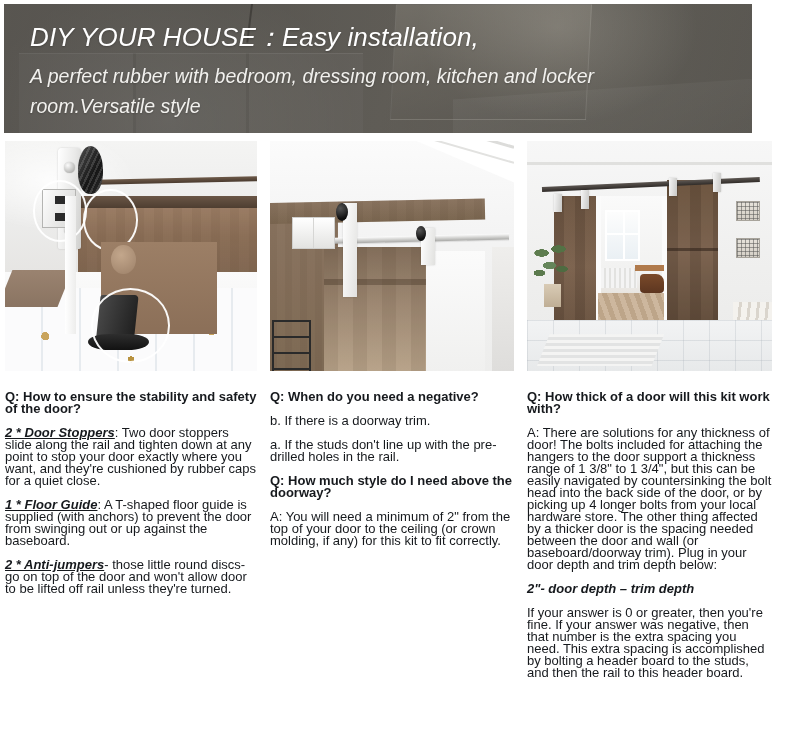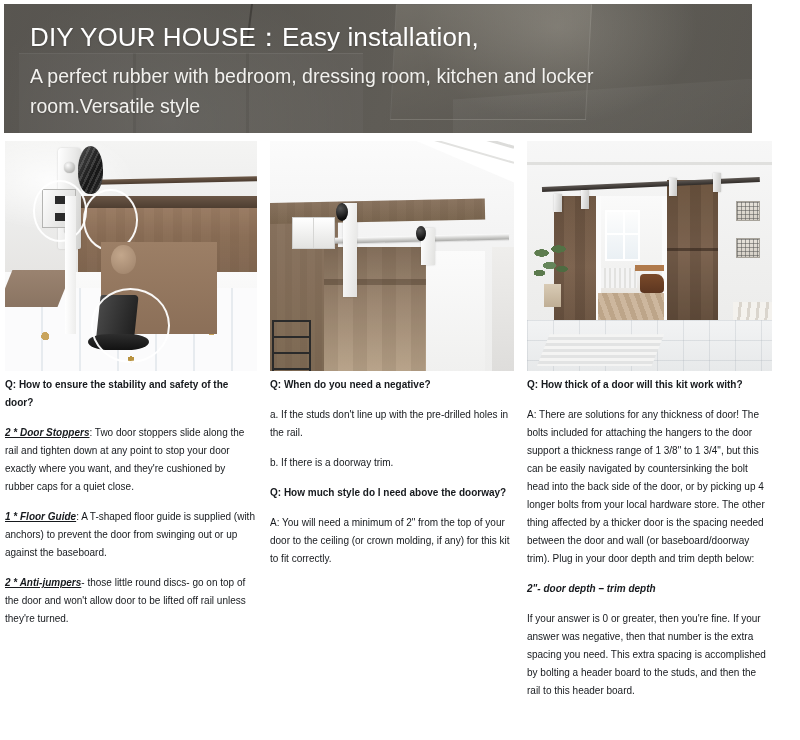--- a/index.html
+++ b/index.html
@@ -19,20 +19,21 @@
 
   
   .banner {
     position: absolute;
     left: 4px;
     top: 4px;
     width: 748px;
     height: 129px;
     overflow: hidden;
     background: #0f172a;
+    font-style: italic;
   }
   .banner-photo {
     position: absolute;
     inset: 0;
     background:
       
       radial-gradient(ellipse 200px 140px at 74% 18%, rgba(255,248,235,0.30), rgba(255,255,255,0) 70%),
       radial-gradient(ellipse 260px 200px at 22% 90%, rgba(255,255,255,0.16), rgba(255,255,255,0) 72%),
       linear-gradient(105deg, #7b7771 0%, #6f6c66 28%, #75716a 52%, #6a6760 78%, #625f59 100%);
   }
@@ -437,23 +438,23 @@
     background: repeating-linear-gradient(180deg, #f4f4f3 0 3px, #e2e3e3 3px 6px);
     clip-path: polygon(10% 0, 100% 0, 90% 100%, 0% 100%);
   }
   .p3-innerfloor {
     position: absolute; left: 29%; top: 66%; width: 27%; height: 15%;
     background: repeating-linear-gradient(70deg, #cdb79e 0 5px, #bda589 5px 10px);
   }
 
   
   .txt {
-    margin-top: 5px;
-    font-size: 10px;
-    line-height: 18px;
+    margin-top: 20px;
+    font-size: 13px;
+    line-height: 12px;
     color: #16191d;
   }
   .txt p { margin: 0 0 12px 0; }
   .txt p:last-child { margin-bottom: 0; }
   .q { font-weight: 700; }
   .lead {
     font-weight: 700;
     font-style: italic;
     text-decoration: underline;
     text-align: center;
@@ -531,22 +532,22 @@
       <div class="p2-rail"></div>
       <div class="p2-hang1"></div>
       <div class="p2-hang2"></div>
       <div class="p2-wheel1"></div>
       <div class="p2-wheel2"></div>
       <div class="p2-stopper"></div>
       <div class="p2-shelf"></div>
     </div>
     <div class="txt">
       <p class="q">Q: When do you need a negative?</p>
+      <p>b. If there is a doorway trim.</p>
       <p>a. If the studs don't line up with the pre-drilled holes in the rail.</p>
-      <p>b. If there is a doorway trim.</p>
       <p class="q">Q: How much style do I need above the doorway?</p>
       <p>A: You will need a minimum of 2" from the top of your door to the ceiling (or crown molding, if any) for this kit to fit correctly.</p>
     </div>
   </div>
 
   <div class="col">
     <div class="photo">
       <div class="p3-wall"></div>
       <div class="p3-crown"></div>
       <div class="p3-opening"></div>

